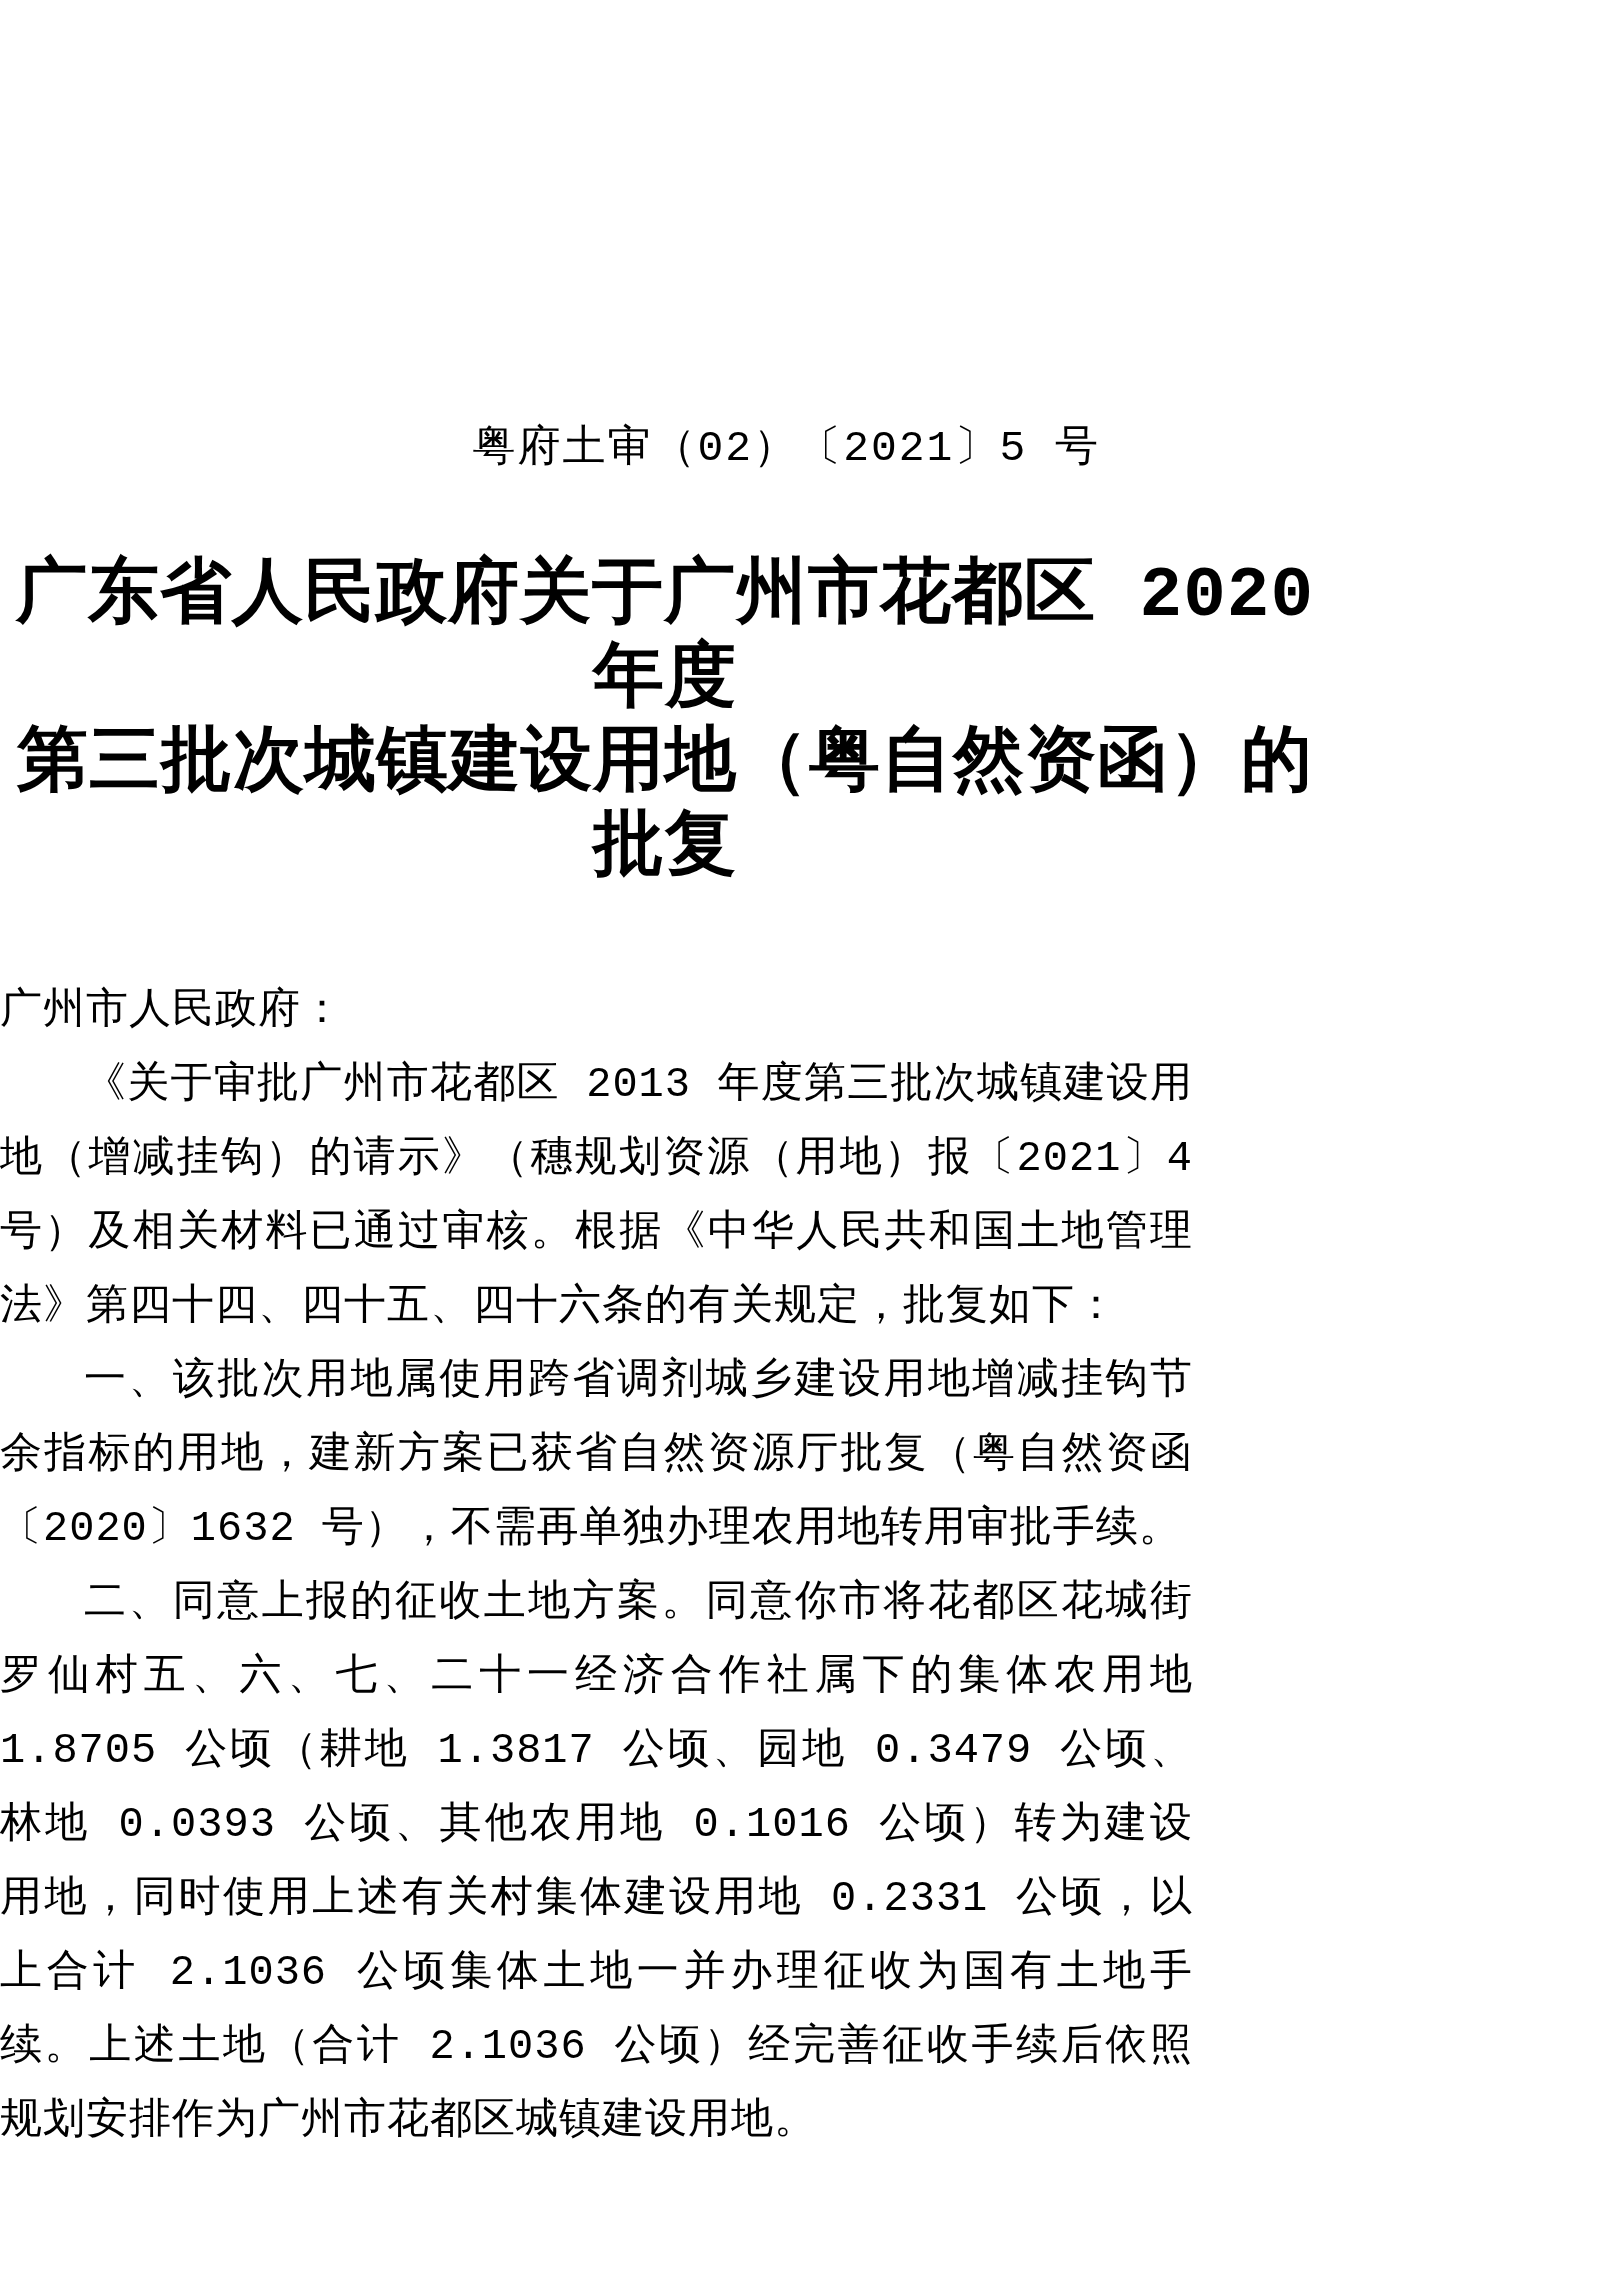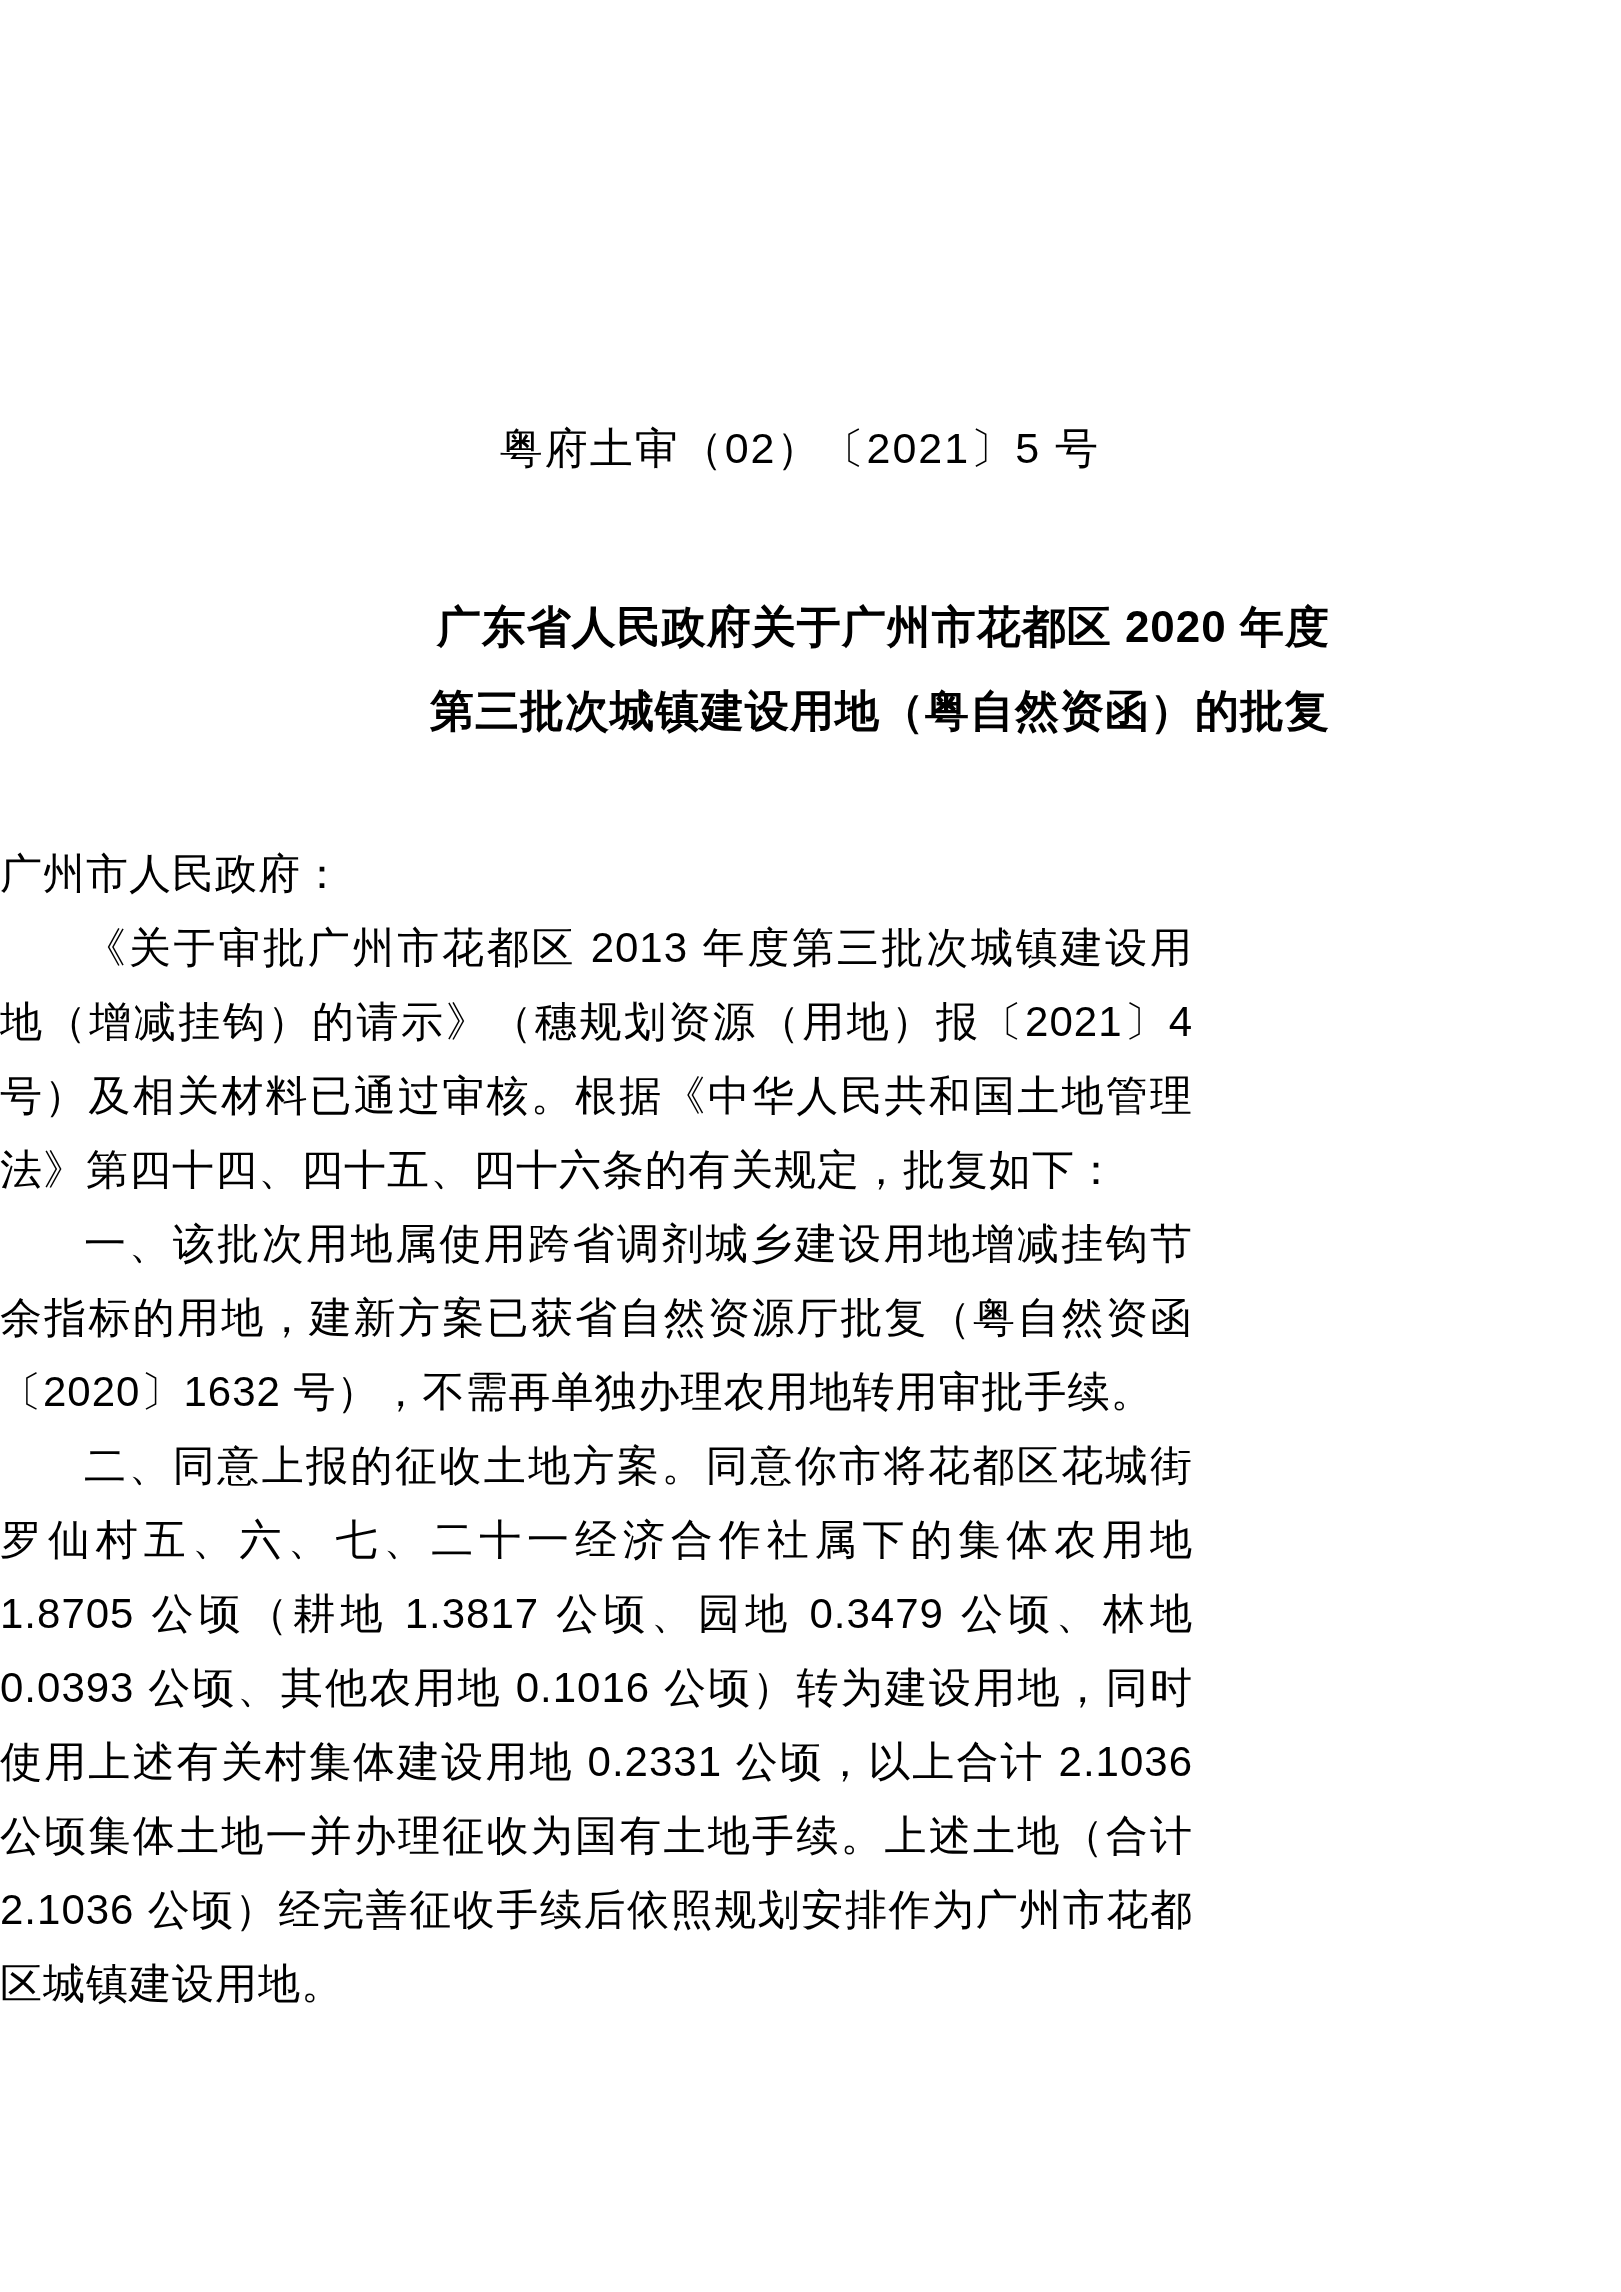--- a/index.html
+++ b/index.html
@@ -6,38 +6,38 @@
     margin: 0;
     padding: 0;
     background: #ffffff;
   }
   .page {
     position: relative;
     width: 1330px;
     height: 2293px;
     background: #ffffff;
     color: #000000;
-    font-family: Liberation Sans, sans-serif;
+    font-family: Liberation Mono, monospace;
     overflow: hidden;
     box-sizing: border-box;
   }
   .doc-number {
     margin-top: 420px;
     padding-right: 230px;
     text-align: right;
     font-size: 43px;
     line-height: 57px;
     letter-spacing: 2px;
     white-space: nowrap;
   }
   .title {
-    margin-top: 108px;
-    text-align: right;
+    margin-top: 77px;
+    text-align: center;
     font-weight: bold;
-    font-size: 44px;
+    font-size: 71px;
     line-height: 84px;
     letter-spacing: 1px;
   }
   .body-block {
     margin-top: 84px;
     padding-right: 137px;
     font-size: 42px;
     line-height: 74px;
     letter-spacing: 1px;
     text-align: justify;

